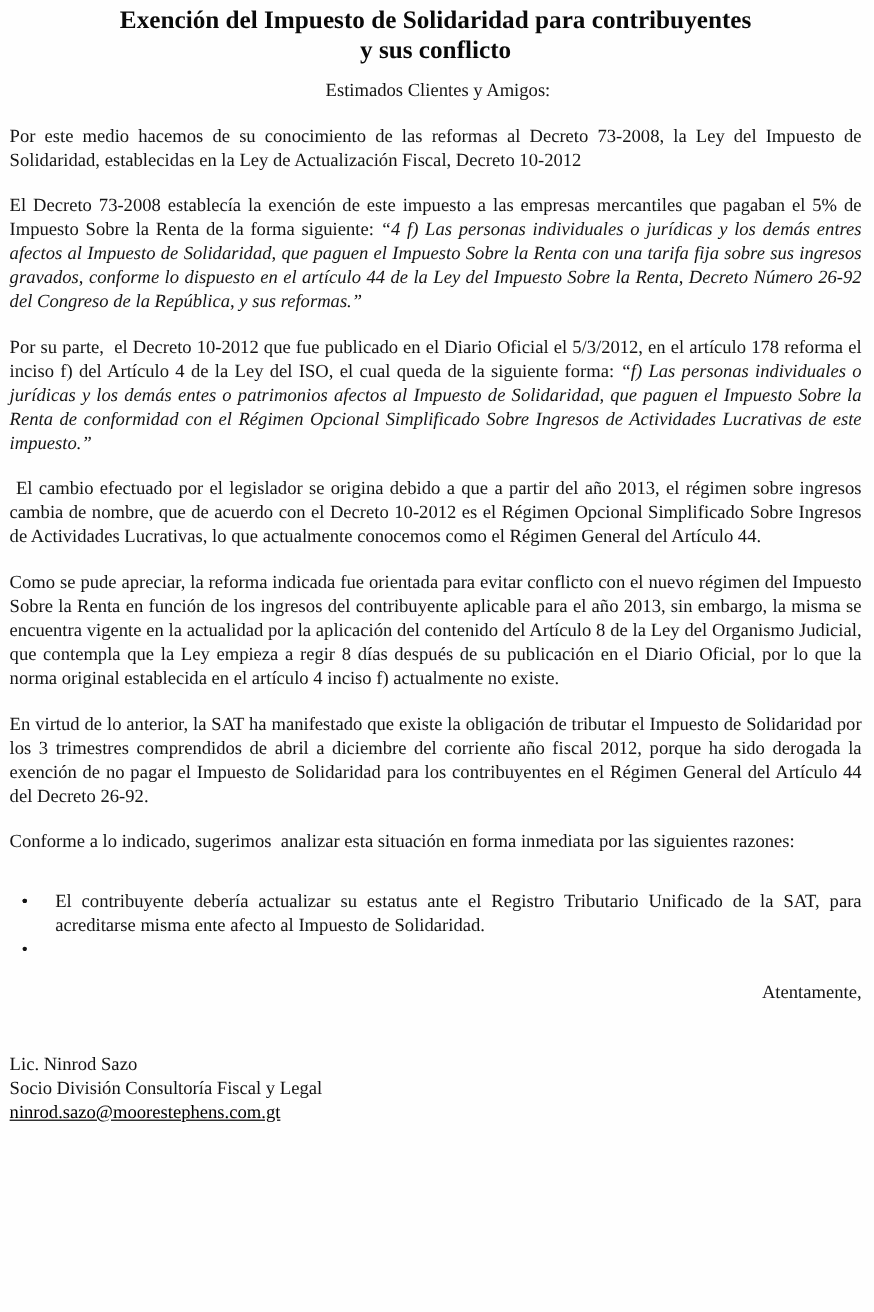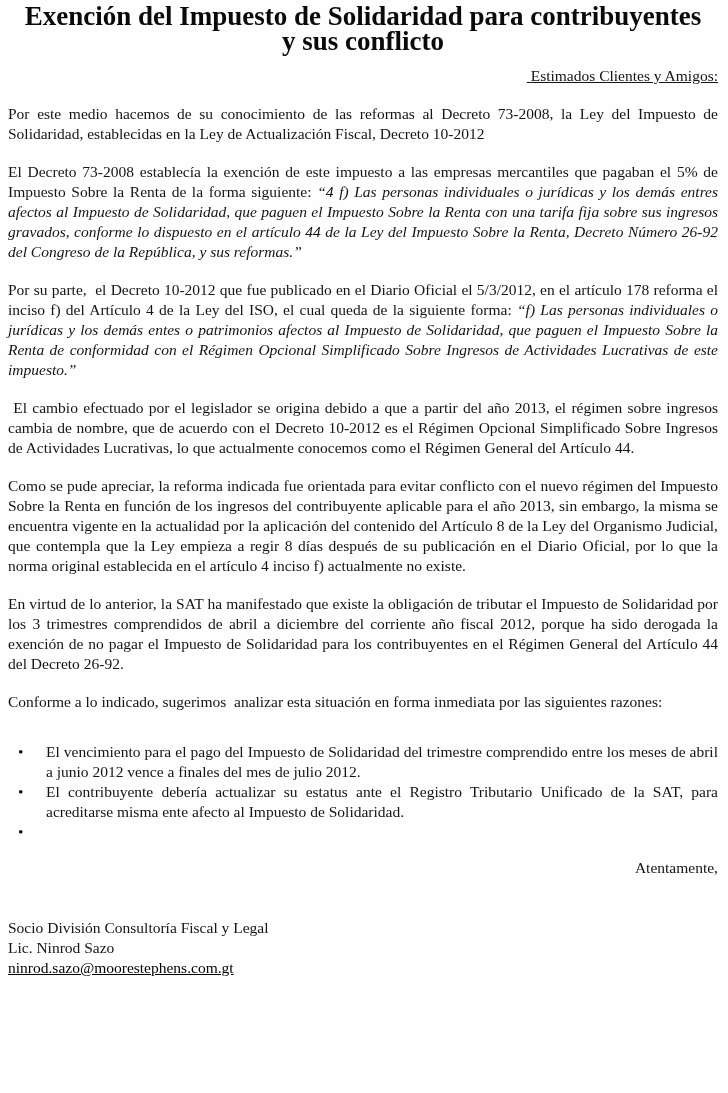--- a/index.html
+++ b/index.html
@@ -14,38 +14,37 @@
     box-sizing: border-box;
     background: #fefefe;
     color: #141414;
     font-family: "Liberation Serif", "DejaVu Serif", serif;
     font-size: 15.5px;
     line-height: 20px;
     padding: 4px 10px 0 8px;
     overflow: hidden;
   }
   h1.doc-title {
-    font-size: 27px;
+    font-size: 21px;
     line-height: 25px;
     font-weight: bold;
     text-align: center;
     margin: 0 10px 12px 10px;
     color: #0a0a0a;
   }
   h1.doc-title .title-line { display: block; }
   p.body-par {
     margin: 0 0 18px 0;
     text-align: justify;
     white-space: pre-wrap;
   }
   p.salutation {
     margin: 0 0 18px 0;
-    text-align: right;
+    text-align: center;
     white-space: pre-wrap;
-    text-decoration: underline;
   }
   em.legal-quote { font-style: italic; }
   ul.reasons {
     list-style: none;
     margin: 30px 0 18px 0;
     padding: 0;
   }
   ul.reasons li {
     position: relative;
     padding-left: 38px;
@@ -91,32 +90,31 @@
 
   <p class="body-par">Como se pude apreciar, la reforma indicada fue orientada para evitar conflicto con el nuevo régimen del Impuesto Sobre la Renta en función de los ingresos del contribuyente aplicable para el año 2013, sin embargo, la misma se encuentra vigente en la actualidad por la aplicación del contenido del Artículo 8 de la Ley del Organismo Judicial, que contempla que la Ley empieza a regir 8 días después de su publicación en el Diario Oficial, por lo que la norma original establecida en el artículo 4 inciso f) actualmente no existe.</p>
 
   <p class="body-par">En virtud de lo anterior, la SAT ha manifestado que existe la obligación de tributar el Impuesto de Solidaridad por los 3 trimestres comprendidos de abril a diciembre del corriente año fiscal 2012, porque ha sido derogada la exención de no pagar el Impuesto de Solidaridad para los contribuyentes en el Régimen General del Artículo 44 del Decreto 26-92.</p>
 
   <p class="body-par">Conforme a lo indicado, sugerimos  analizar esta situación en forma inmediata por las siguientes razones:</p>
 
   <ul class="reasons">
     <li>
       <span class="bullet-dot">•</span>
-      <span>El vencimiento para el pago del Impuesto de Solidaridad del trimestre comprendido entre los meses de abril a junio 2012 vence a finales del mes de julio 2012.</span>
     </li>
     <li>
       <span class="bullet-dot">•</span>
       <span>El contribuyente debería actualizar su estatus ante el Registro Tributario Unificado de la SAT, para acreditarse misma ente afecto al Impuesto de Solidaridad.</span>
     </li>
     <li>
       <span class="bullet-dot">•</span>
     </li>
   </ul>
 
   <p class="closing">Atentamente,</p>
 
   <div class="signature">
+    <p>Lic. Ninrod Sazo</p>
     <p>Socio División Consultoría Fiscal y Legal</p>
-    <p>Lic. Ninrod Sazo</p>
     <p><a href="#" class="email-link" style="color: #000000;">ninrod.sazo@moorestephens.com.gt</a></p>
   </div>
 
 </div>
 
 </body></html>

